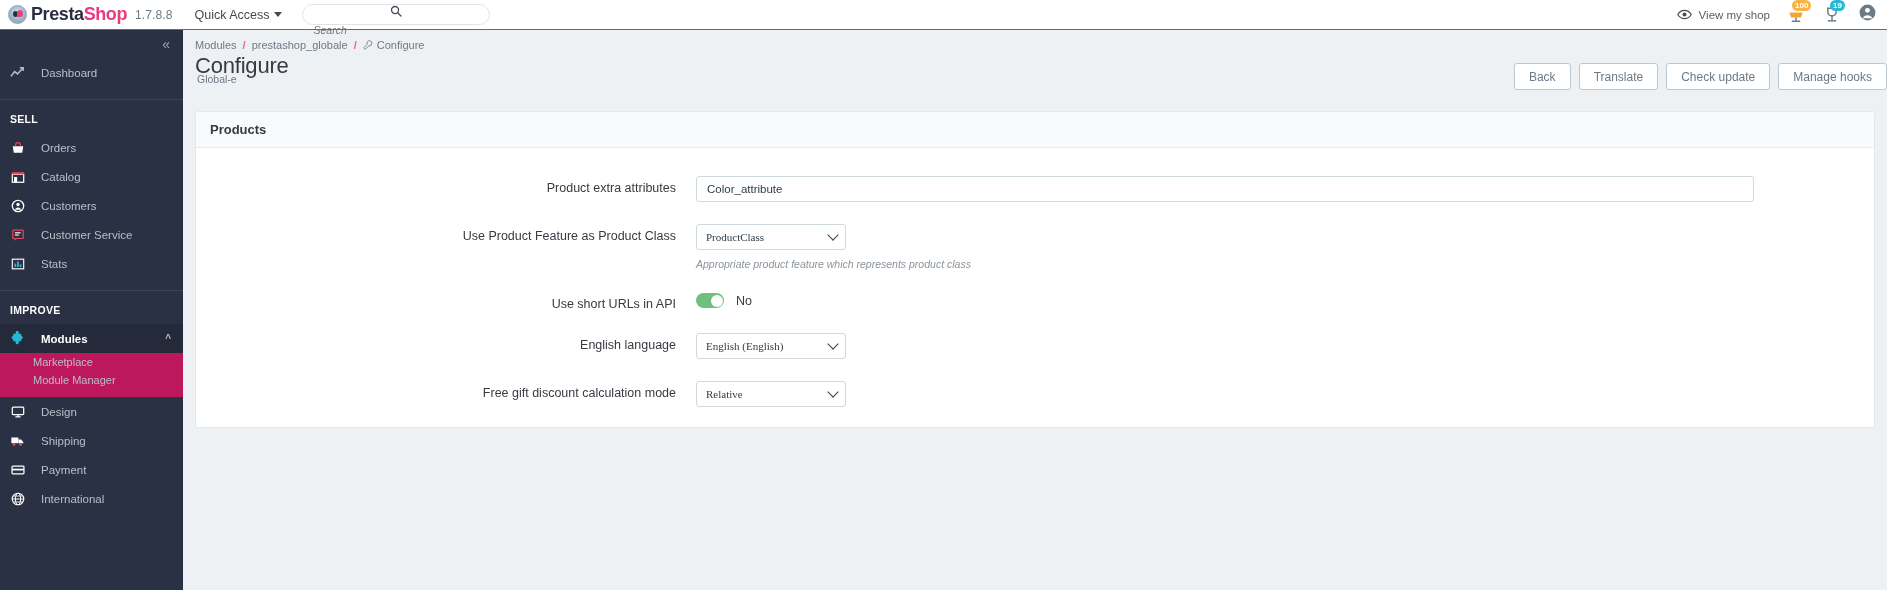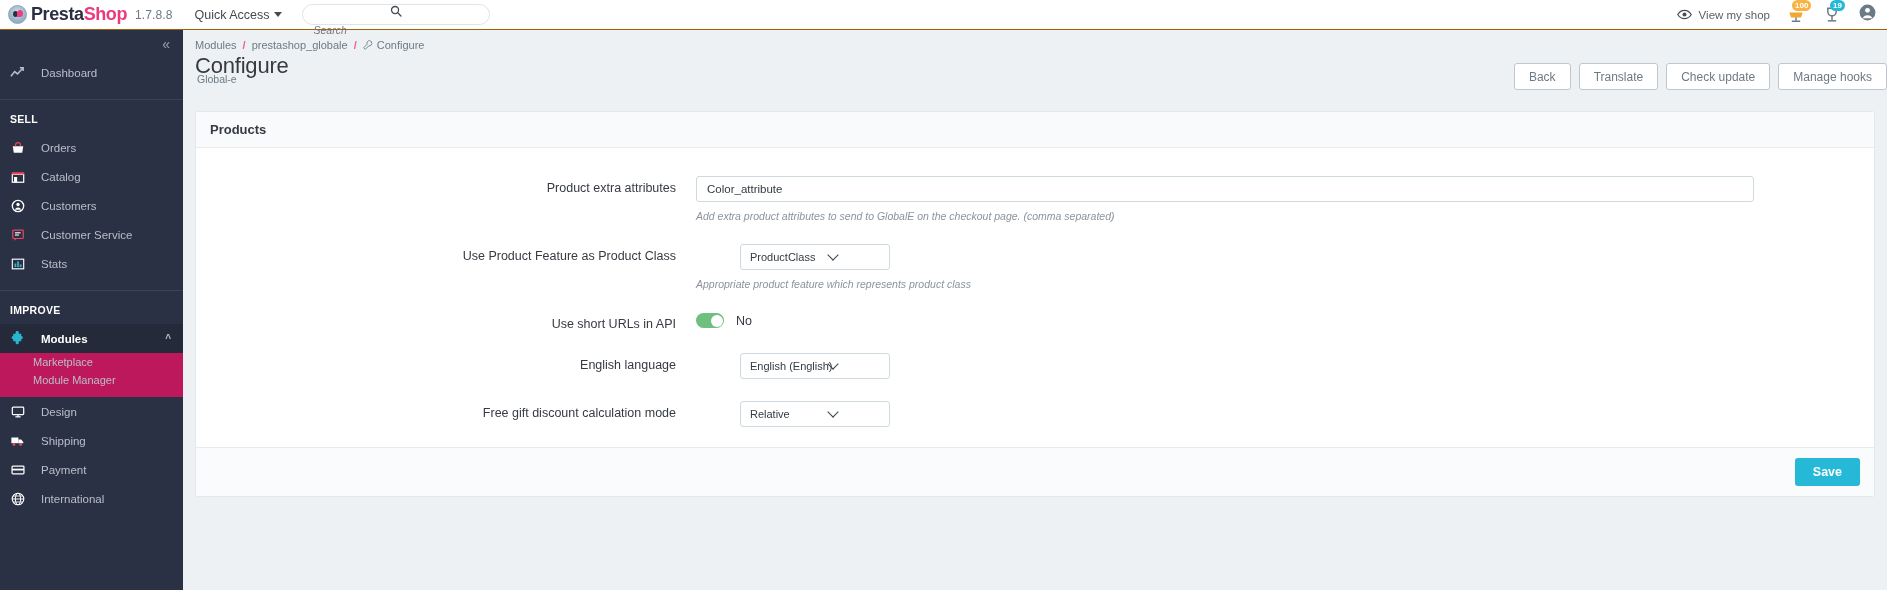--- a/index.html
+++ b/index.html
@@ -137,22 +137,22 @@
   .text-input {
     width: 100%; height: 26px; border: 1px solid #ced9e0; border-radius: 3px;
     padding: 0 10px; font-size: 11.5px; color: #363a41; outline: none;
     font-family: "Liberation Sans", sans-serif; background: #fff;
   }
   .help-text { font-size: 10.5px; font-style: italic; color: #8b949c; margin-top: 8px; }
   .select-wrap { position: relative; width: 150px; }
   select.sel {
     width: 100%; height: 26px; border: 1px solid #ced9e0; border-radius: 3px;
     background: #fff; font-size: 11px; color: #363a41; padding: 0 24px 0 9px;
-    font-family: Liberation Sans, sans-serif; outline: none;
-    -webkit-appearance: none; appearance: none; cursor: pointer; margin-left: 44px;
+    font-family: Liberation Serif, serif; outline: none;
+    -webkit-appearance: none; appearance: none; cursor: pointer;
   }
   .sel-arrow {
     position: absolute; right: 9px; top: 9px; pointer-events: none;
     width: 8px; height: 8px;
     border-right: 1.6px solid #3c4147; border-bottom: 1.6px solid #3c4147;
     transform: rotate(45deg); margin-top: -2px;
   }
   .toggle-row { display: flex; align-items: center; gap: 12px; padding-top: 1px; }
   .toggle {
     width: 28px; height: 15px; border-radius: 9px; background: #6fc07e;
@@ -404,21 +404,20 @@
 
   <div class="panel">
     <div class="panel-head">Products</div>
 
     <div class="panel-body">
 
       <div class="form-row">
         <div class="form-label">Product extra attributes</div>
         <div class="form-field">
           <input class="text-input" type="text" value="Color_attribute" style="">
-          <div class="help-text">Add extra product attributes to send to GlobalE on the checkout page. (comma separated)</div>
         </div>
       </div>
 
       <div class="form-row">
         <div class="form-label">Use Product Feature as Product Class</div>
         <div class="form-field">
           <div class="select-wrap">
             <select class="sel">
               <option>ProductClass</option>
             </select>
@@ -459,17 +458,14 @@
             <select class="sel">
               <option>Relative</option>
             </select>
             <span class="sel-arrow"></span>
           </div>
         </div>
       </div>
 
     </div>
 
-    <div class="panel-footer">
-      <button class="btn-save">Save</button>
-    </div>
   </div>
 </div>
 
 </body></html>

